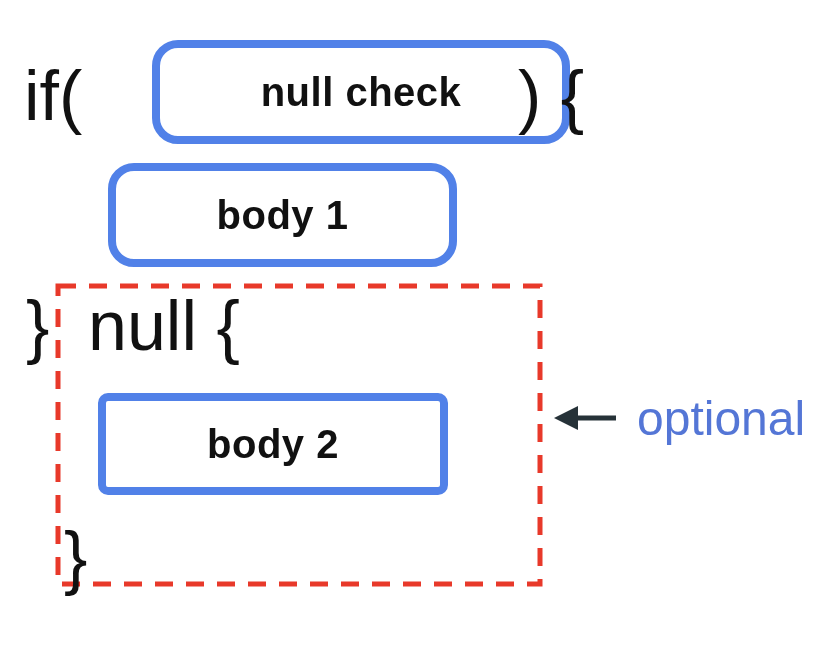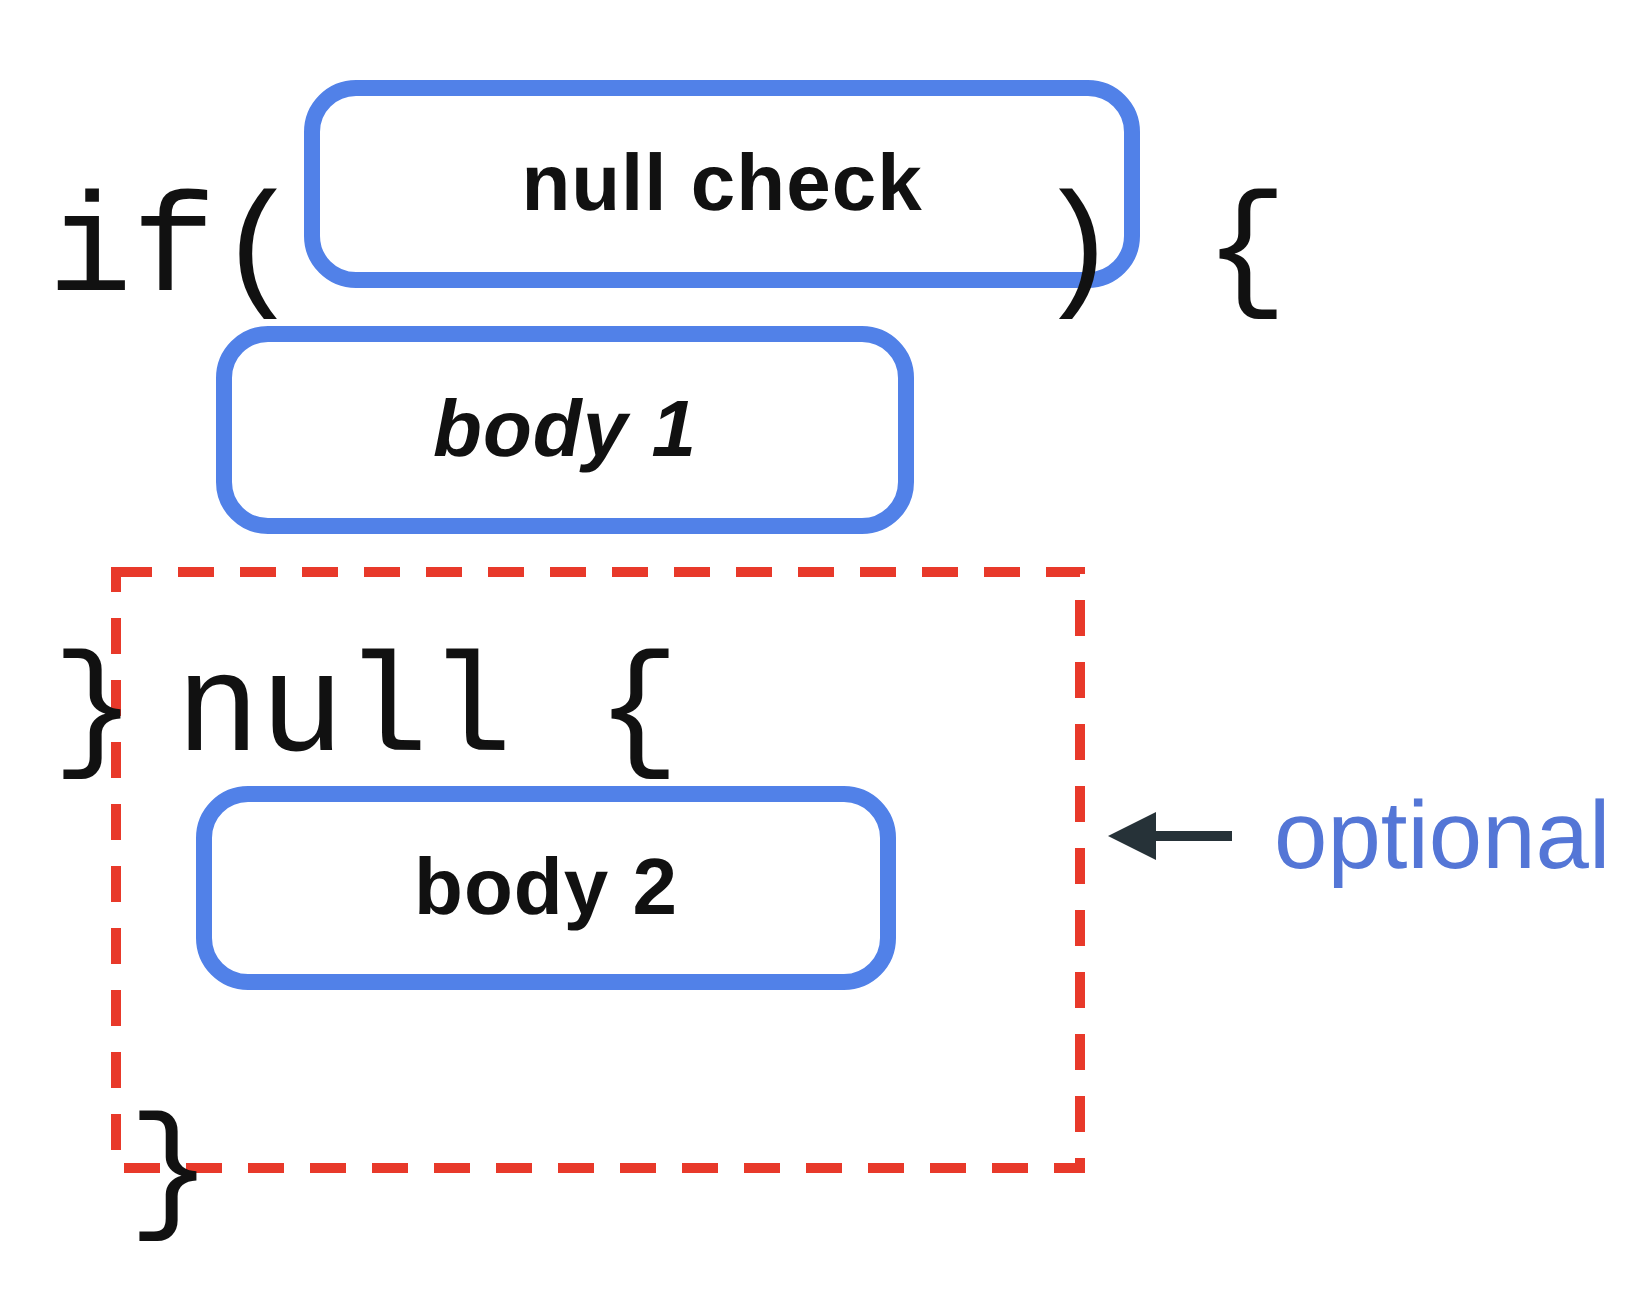--- a/index.html
+++ b/index.html
@@ -10,26 +10,25 @@
   .canvas {
     position: relative;
     width: 814px;
     height: 648px;
     overflow: hidden;
     background: var(--background, #ffffff);
     font-family: "Liberation Sans", sans-serif;
   }
   .code {
     position: absolute;
-    font-family: Liberation Mono, monospace;
+    font-family: Liberation Sans, sans-serif;
     font-size: 70px;
     line-height: 1;
     color: var(--code-text, #111111);
     white-space: pre;
-    margin-top: 32px;
   }
   .bluebox {
     position: absolute;
     box-sizing: border-box;
     border: 8px solid var(--blue-border, #5181e8);
     border-radius: 26px;
     background: #ffffff;
     display: flex;
     align-items: center;
     justify-content: center;
@@ -42,22 +41,22 @@
     letter-spacing: 0.5px;
   }
   .dashed-region {
     position: absolute;
     left: 55px;
     top: 283px;
     width: 488px;
     height: 304px;
   }
   .null-check { left: 152px; top: 40px;  width: 418px; height: 104px; }
-  .body1      { left: 108px; top: 163px; width: 349px; height: 104px; font-style: italic; }
-  .body2      { left: 98px;  top: 393px; width: 350px; height: 102px; }
+  .body1      { left: 108px; top: 163px; width: 349px; height: 104px; }
+  .body2      { left: 98px;  top: 393px; width: 350px; height: 102px; border-radius: 10px; }
   .line1-prefix { left: 24px;  top: 61px; }
   .line1-suffix { left: 518px; top: 61px; }
   .else-brace   { left: 26px;  top: 291px; }
   .else-rest    { left: 88px;  top: 291px; }
   .final-brace  { left: 64px;  top: 522px; }
   .arrow-svg {
     position: absolute;
     left: 554px;
     top: 403px;
     width: 64px;

